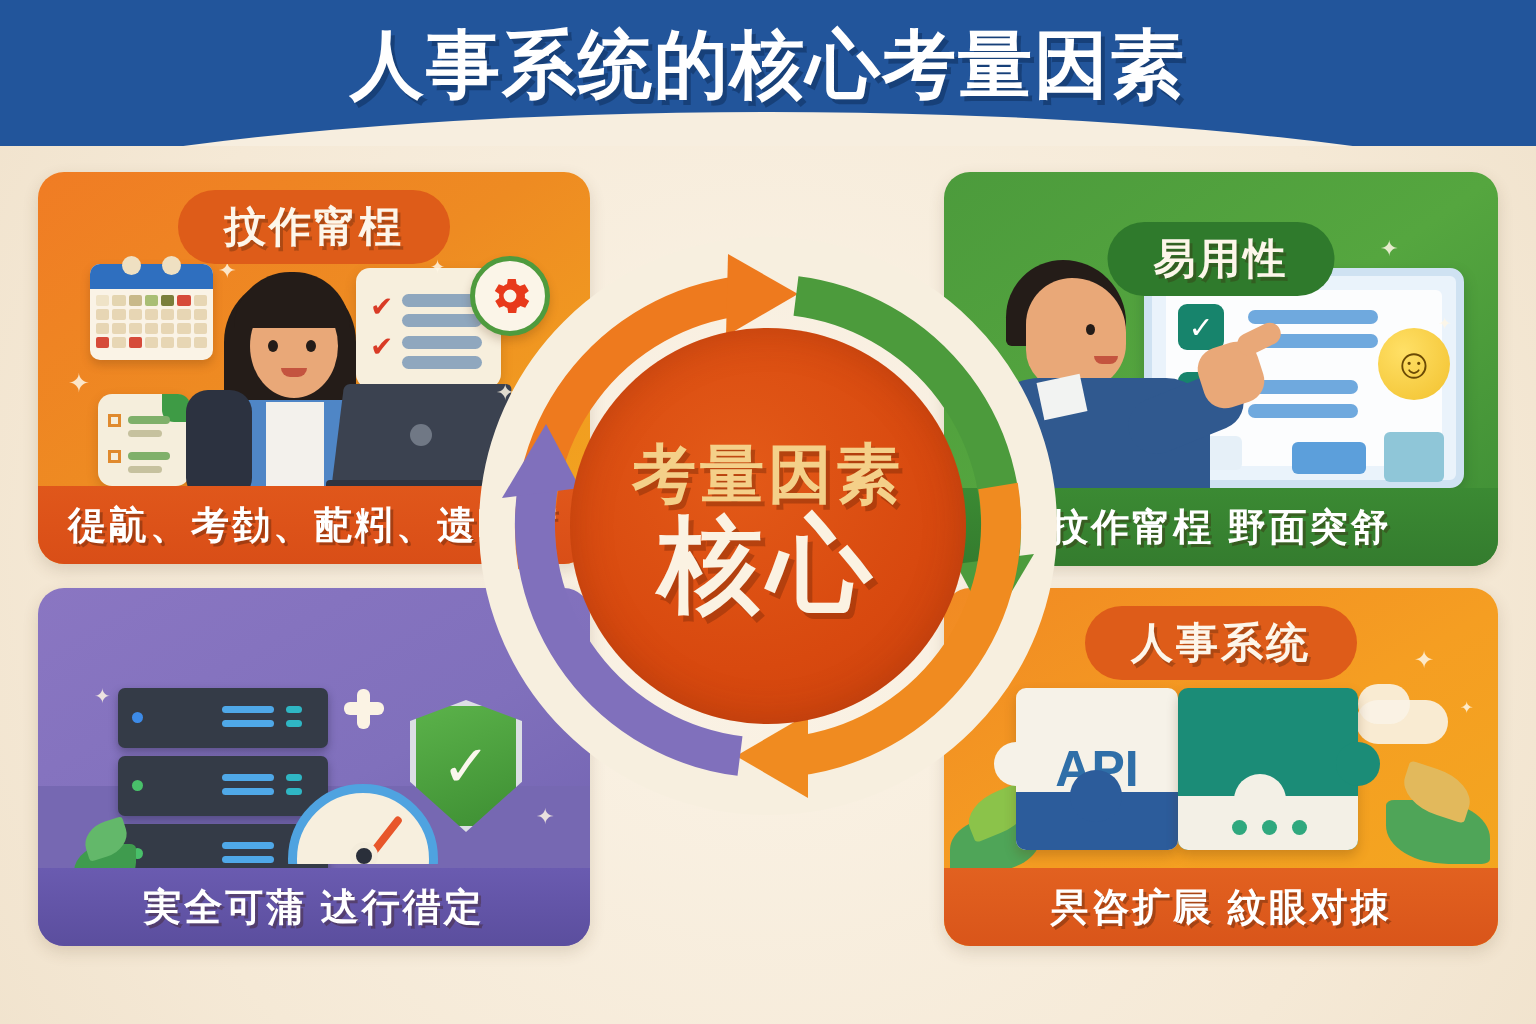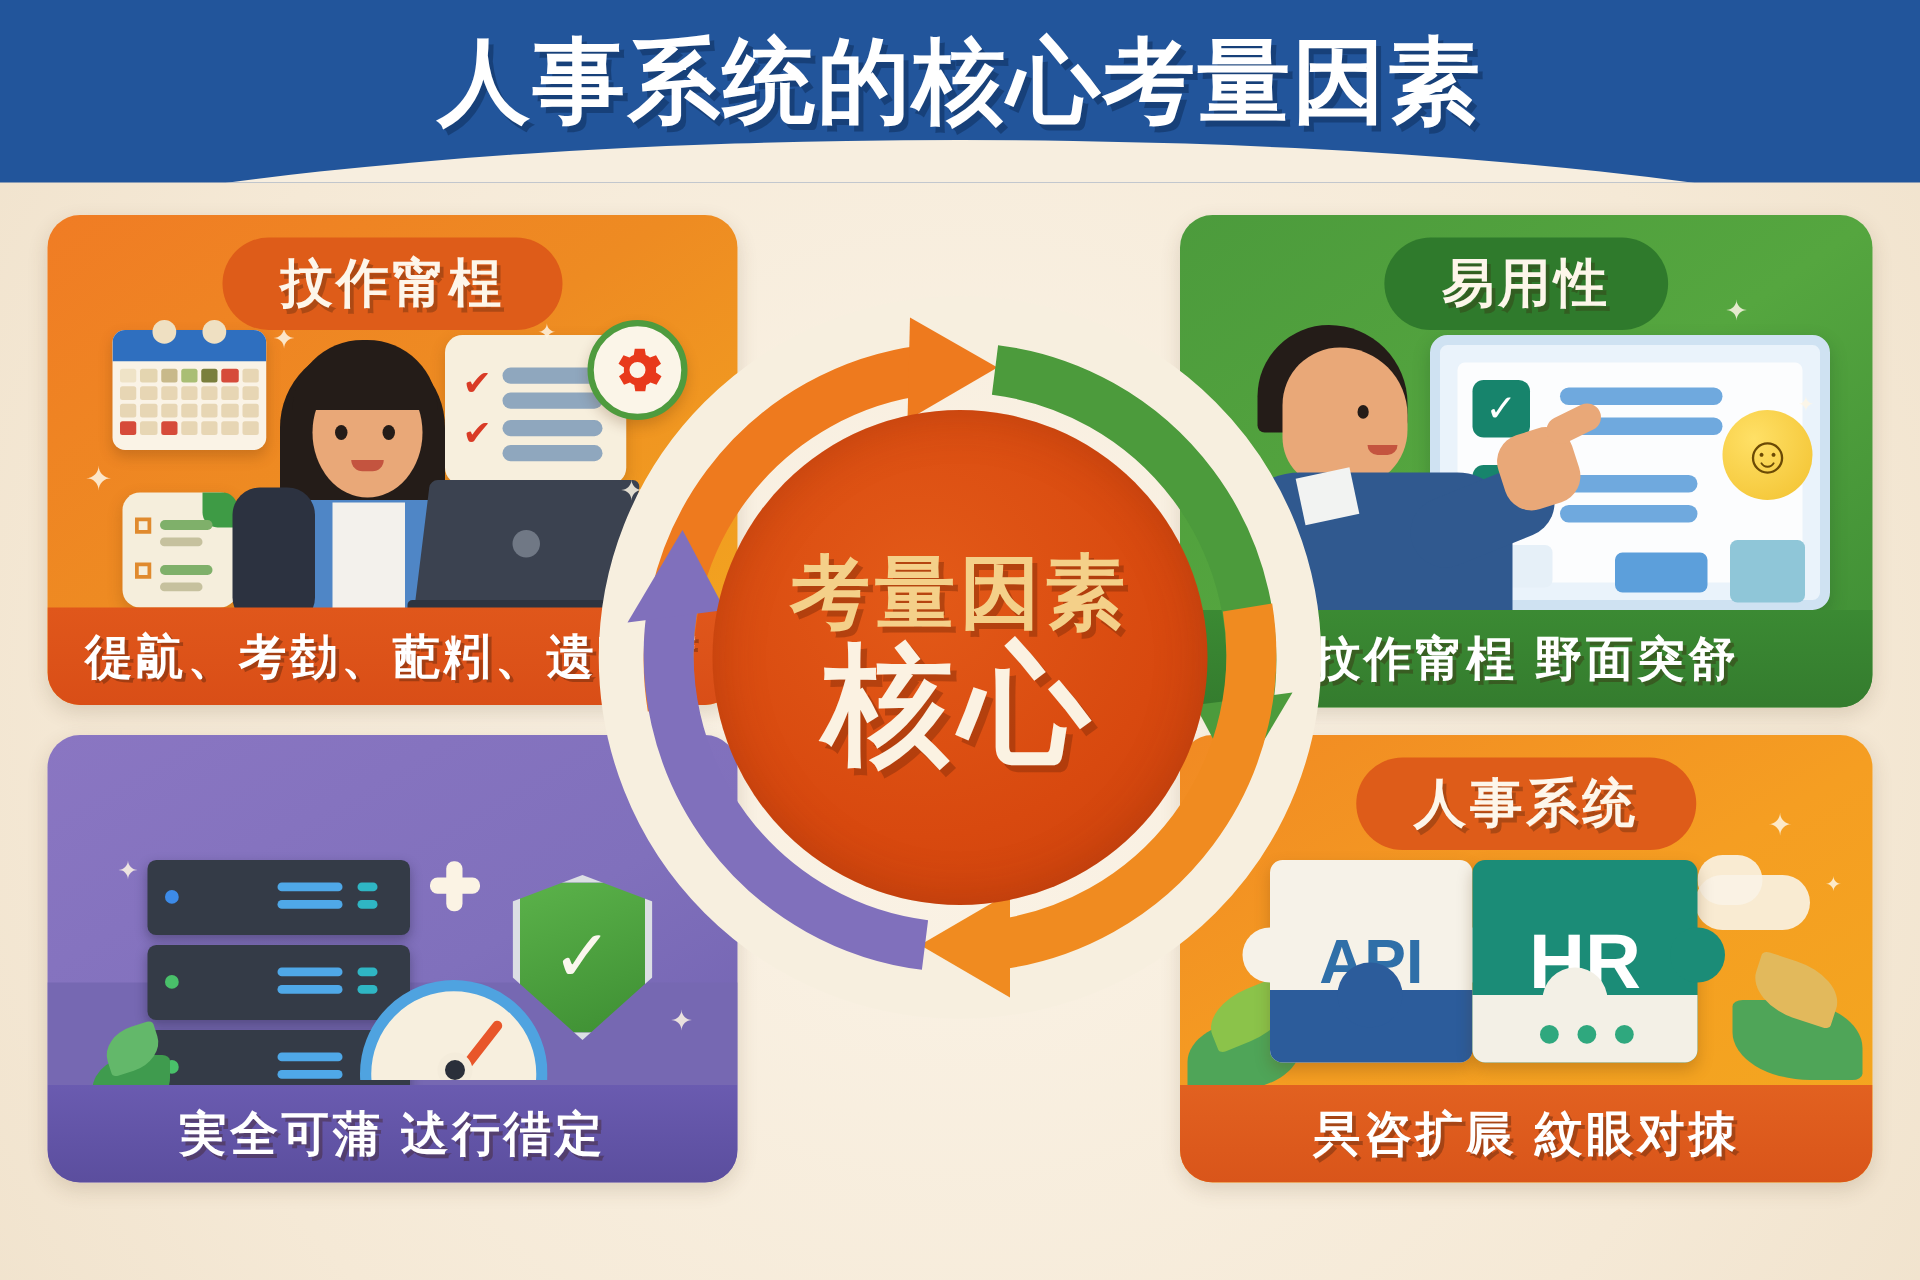--- a/index.html
+++ b/index.html
@@ -75,21 +75,21 @@
 
   
   #card-functions { left: 38px; top: 172px; width: 552px; height: 392px;
     background: linear-gradient(145deg,#F07C24 0%, #EE8B22 45%, #F3A81F 100%); }
   #card-functions .card-title-pill { background: #DE5C19; }
   #card-functions .card-caption { background: linear-gradient(180deg,#E0571B,#D94E17); }
 
   
   #card-usability { left: 944px; top: 172px; width: 554px; height: 394px;
     background: linear-gradient(145deg,#4C9B3C 0%, #55A63F 50%, #3E8D35 100%); }
-  #card-usability .card-title-pill { background: #2F7A2C; }
+  #card-usability .card-title-pill { background: #2F7A2C; margin-top: 32px; }
   #card-usability .card-caption { background: linear-gradient(180deg,#3B8A33,#347C2E); }
 
   
   #card-stability { left: 38px; top: 588px; width: 552px; height: 358px;
     background: linear-gradient(150deg,#8A76C2 0%, #8070BC 55%, #6E5FAE 100%); }
   #card-stability .card-title-pill { background: #5D4FA3; }
   #card-stability .card-caption { background: linear-gradient(180deg,#6A5BB0,#5B4E9E); }
 
   
   #card-integration { left: 944px; top: 588px; width: 554px; height: 358px;
@@ -379,21 +379,20 @@
 
       <div class="puz puz-api" style="left:72px;top:100px;width:162px;height:162px;font-size:50px;">
         <span>API</span>
         <div class="nub" style="left:-22px;top:54px;width:44px;height:44px;background:#F6F2E8;"></div>
         <div class="nub" style="right:-22px;top:54px;width:44px;height:44px;background:#F6F2E8;"></div>
       </div>
       <div style="position:absolute;left:72px;top:204px;width:162px;height:58px;background:#2C5C9B;border-radius:0 0 10px 10px;"></div>
       <div style="position:absolute;left:126px;top:182px;width:52px;height:52px;border-radius:50%;background:#2C5C9B;"></div>
 
       <div class="puz puz-hr" style="left:234px;top:100px;width:180px;height:162px;font-size:62px;">
-        <span>HR</span>
         <div class="nub" style="right:-22px;top:54px;width:44px;height:44px;background:#1B8C77;"></div>
       </div>
       <div style="position:absolute;left:234px;top:208px;width:180px;height:54px;background:#F3F0E6;border-radius:0 0 10px 10px;"></div>
       <div style="position:absolute;left:290px;top:186px;width:52px;height:52px;border-radius:50%;background:#F3F0E6;"></div>
       <div style="position:absolute;left:288px;top:232px;width:15px;height:15px;border-radius:50%;background:#2FA87E;"></div>
       <div style="position:absolute;left:318px;top:232px;width:15px;height:15px;border-radius:50%;background:#2FA87E;"></div>
       <div style="position:absolute;left:348px;top:232px;width:15px;height:15px;border-radius:50%;background:#2FA87E;"></div>
 
       <span class="sparkle" style="left:470px;top:58px;font-size:24px;">✦</span>
       <span class="sparkle" style="left:516px;top:110px;font-size:16px;">✦</span>

